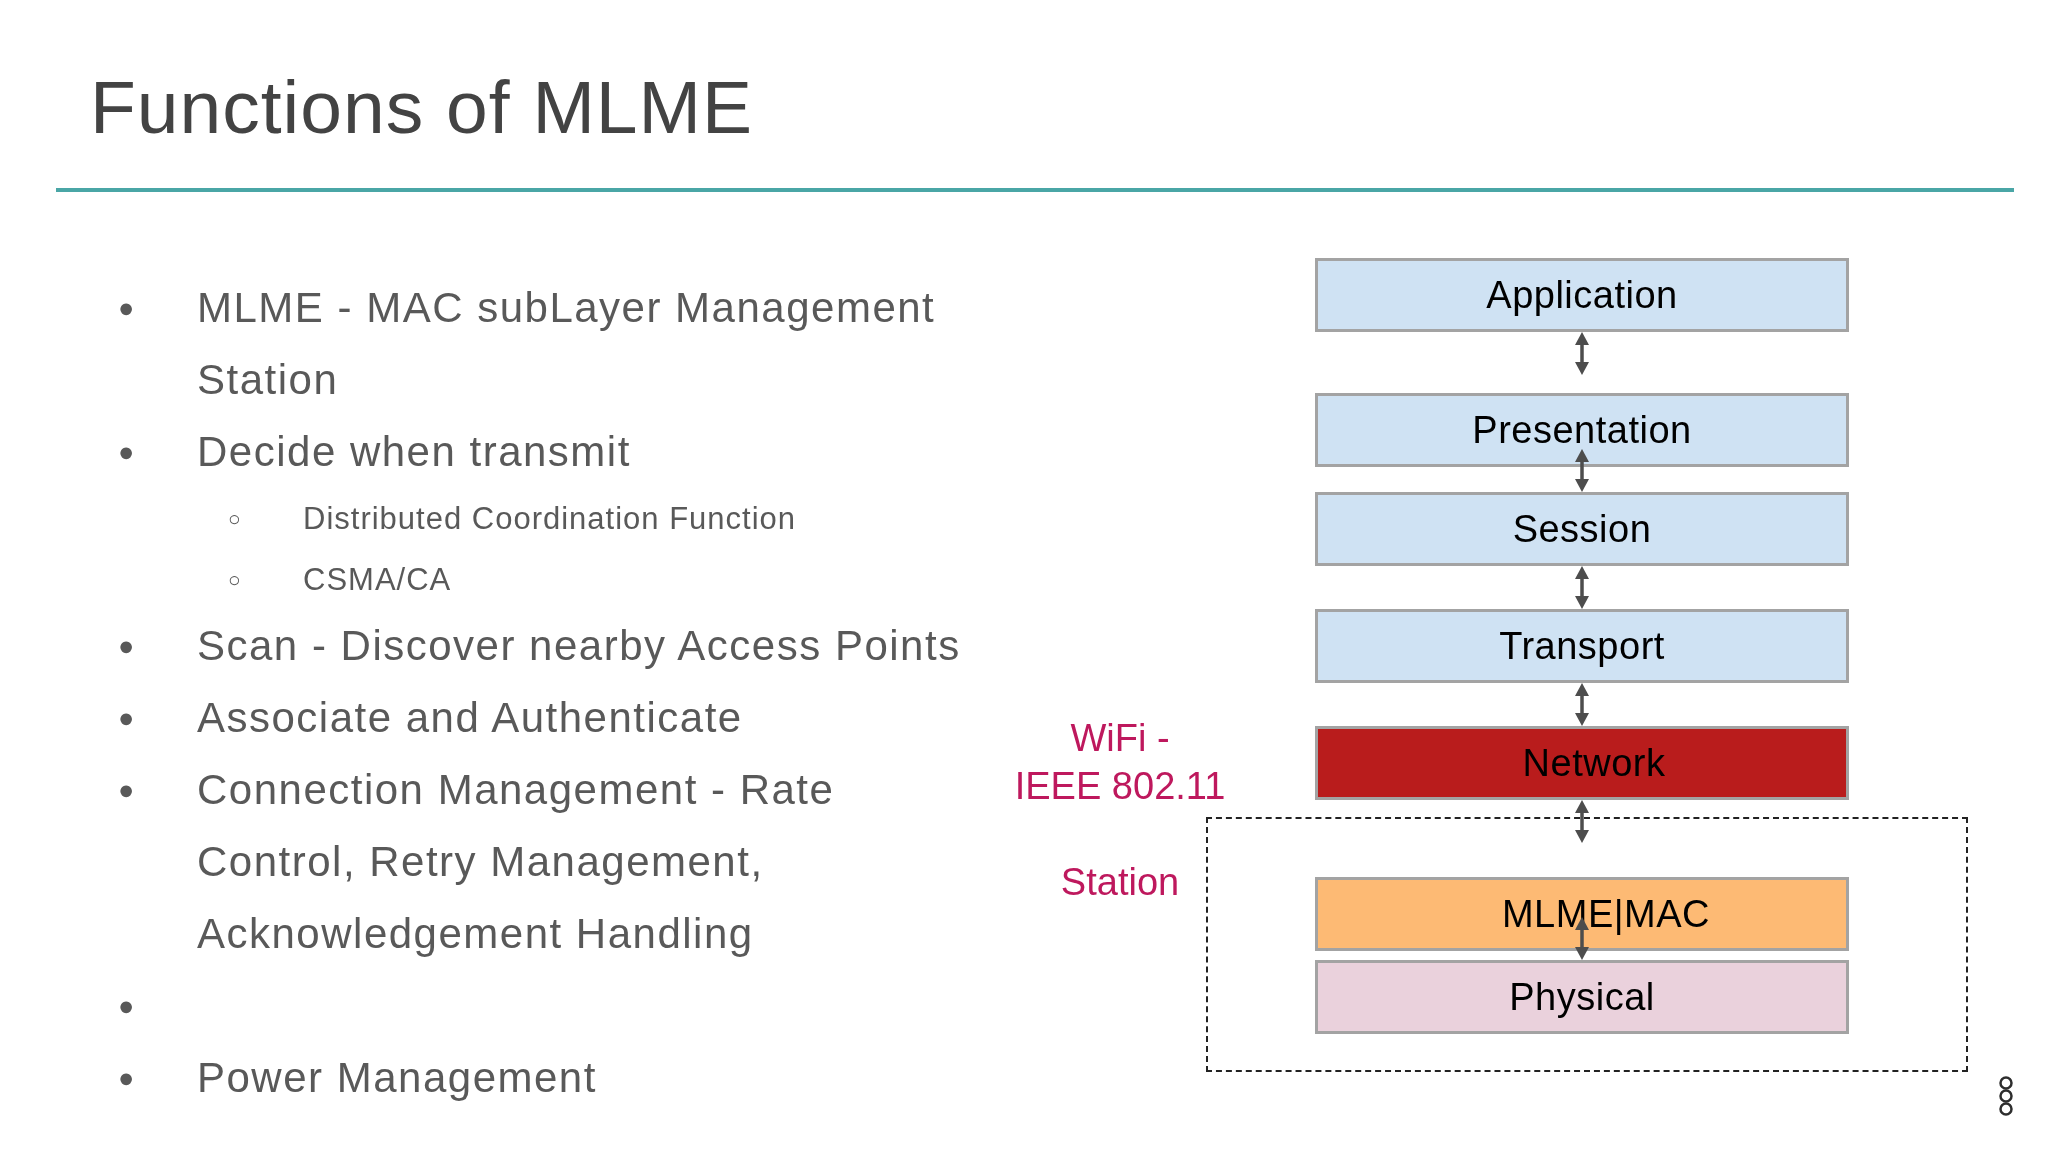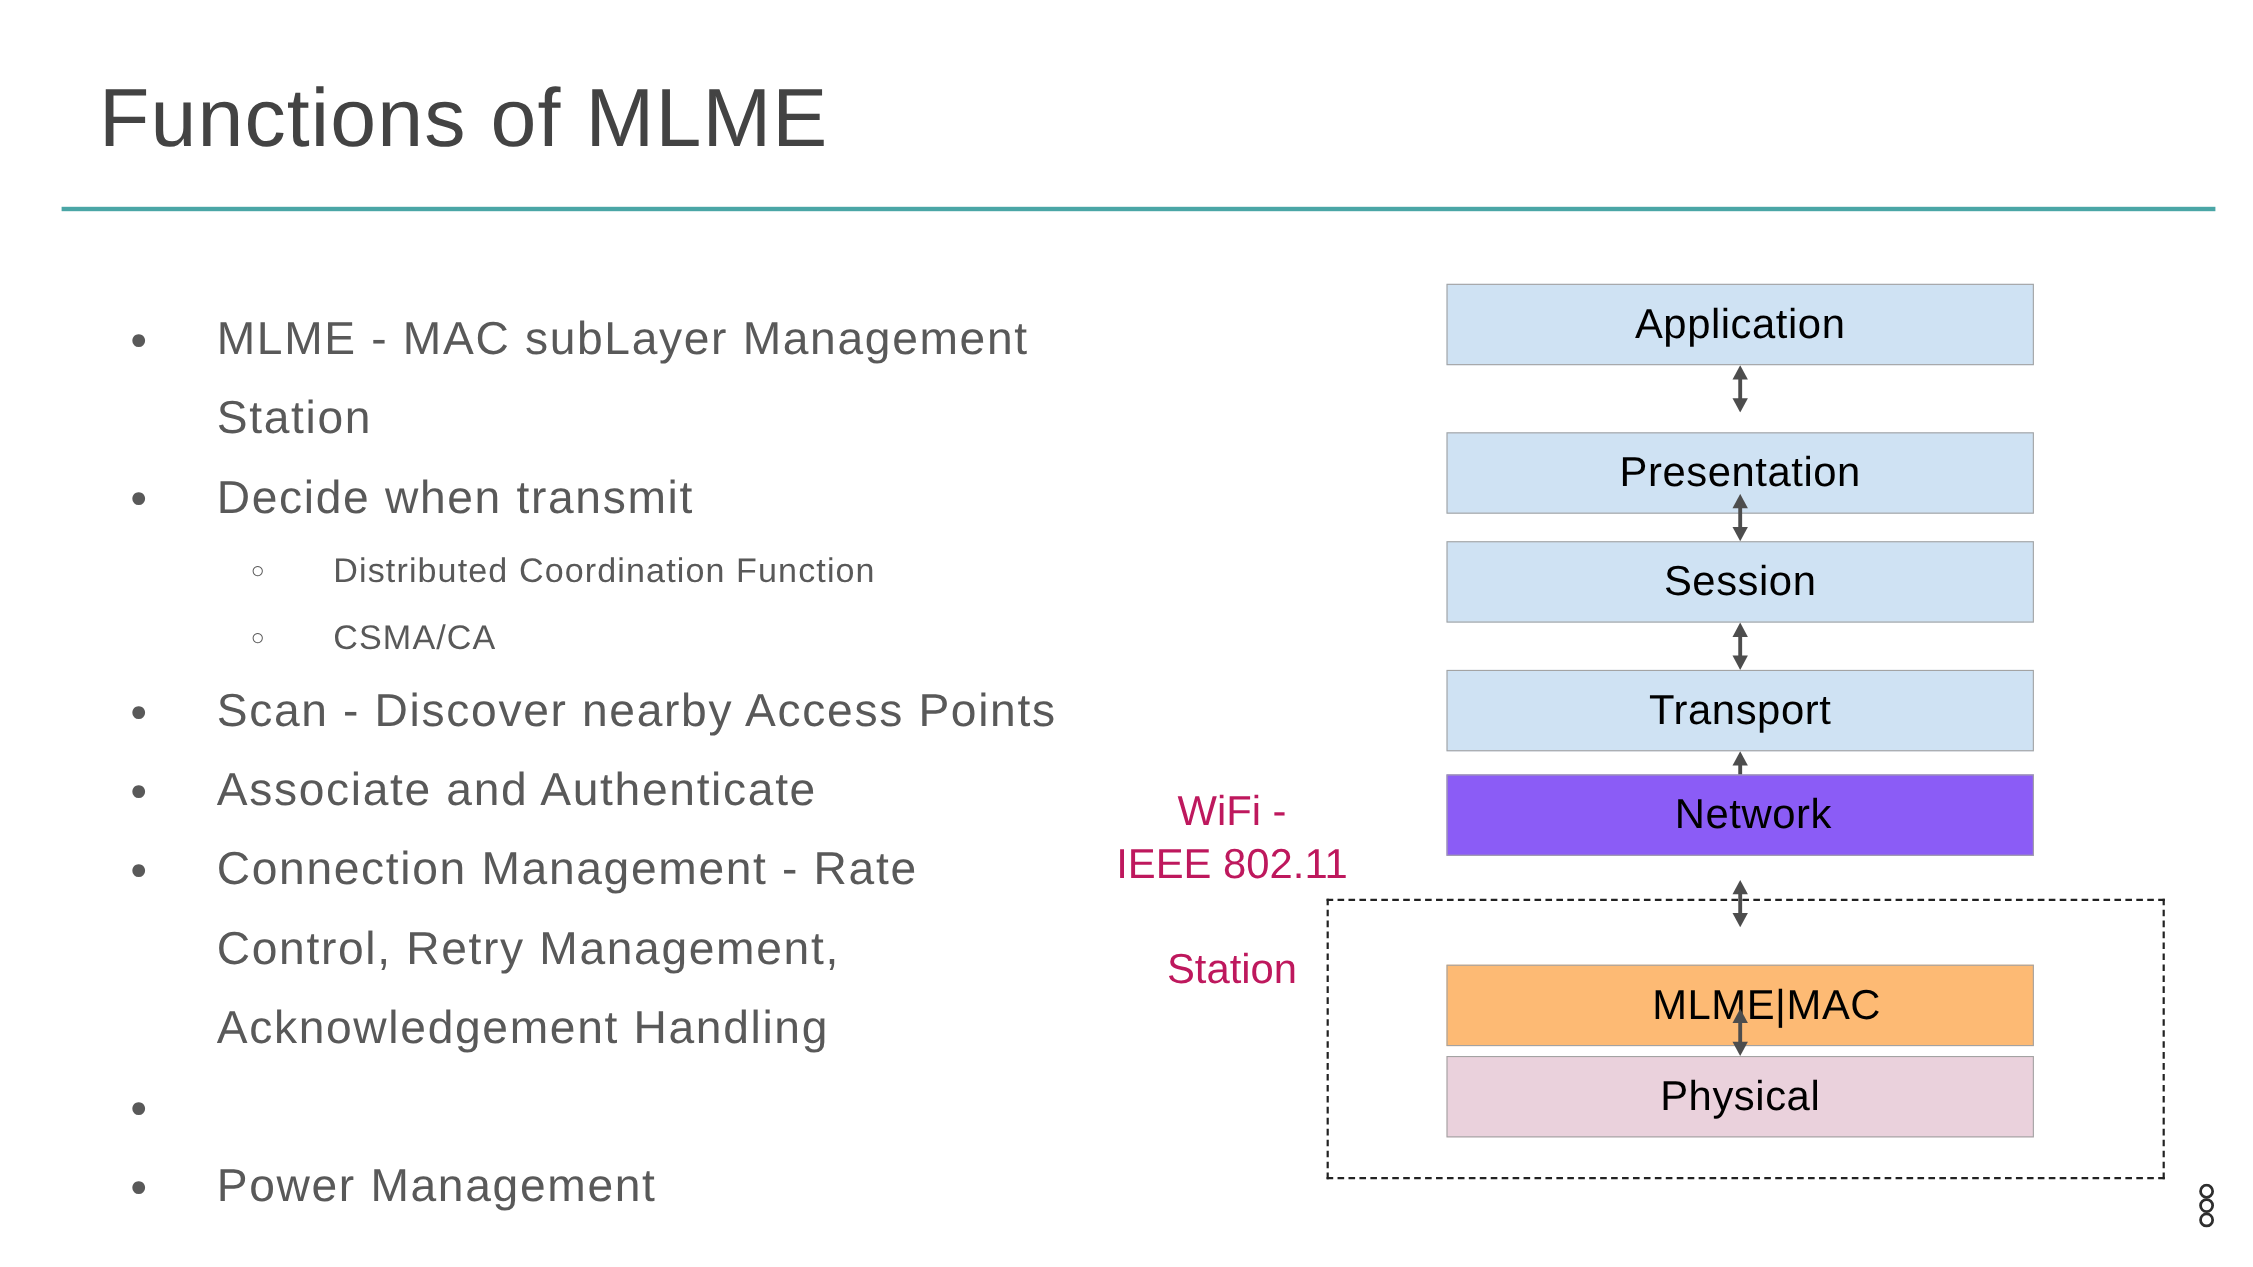--- a/index.html
+++ b/index.html
@@ -27,21 +27,21 @@
   .b-row.l1 { font-size:42px; line-height:72px; letter-spacing:1.5px; }
   .b-row.l2 { margin-left:110px; font-size:31px; line-height:61px; letter-spacing:1px; }
   .b-marker { flex:none; }
   .b-row.l1 .b-marker { width:79px; font-size:27px; }
   .b-row.l2 .b-marker { width:75px; font-size:21px; }
   .b-text div { white-space:nowrap; }
 
   
   .layer-box {
     position:absolute; left:1315px; width:534px; height:74px;
-    border:1px solid #a3a3a3; box-sizing:border-box;
+    border:3px solid #a3a3a3; box-sizing:border-box;
     display:flex; align-items:center; justify-content:center;
     font-size:38px; color:#000000; letter-spacing:0.5px;
   }
   .v-arrow { position:absolute; }
   .dashed-box {
     position:absolute; left:1206px; top:817px; width:762px; height:255px;
     border:2px dashed #222222; box-sizing:border-box;
   }
   .side-label {
     position:absolute; left:992px; width:256px;
@@ -142,21 +142,21 @@
         <polygon points="17,43 10,30 24,30" fill="#4d4d4d"></polygon>
       </svg>
       <div class="layer-box" style="top: 609px; background: rgb(207, 226, 243);">
         <span>Transport</span>
       </div>
       <svg class="v-arrow" width="34" height="43" viewBox="0 0 34 43" style="left: 1565px; top: 683px;">
         <line x1="17" y1="10" x2="17" y2="33" stroke="#4d4d4d" stroke-width="3.5"></line>
         <polygon points="17,0 10,13 24,13" fill="#4d4d4d"></polygon>
         <polygon points="17,43 10,30 24,30" fill="#4d4d4d"></polygon>
       </svg>
-      <div class="layer-box" style="top: 704px; background: #8b5cf6; padding-left: 24px;">
+      <div class="layer-box" style="top: 726px; background: #b91c1c; padding-left: 24px;">
         <span>Network</span>
       </div>
       <svg class="v-arrow" width="34" height="43" viewBox="0 0 34 43" style="left: 1565px; top: 800px;">
         <line x1="17" y1="10" x2="17" y2="33" stroke="#4d4d4d" stroke-width="3.5"></line>
         <polygon points="17,0 10,13 24,13" fill="#4d4d4d"></polygon>
         <polygon points="17,43 10,30 24,30" fill="#4d4d4d"></polygon>
       </svg>
       <div class="layer-box" style="top: 877px; background: #fdba74; padding-left: 48px;">
         <span>MLME|MAC</span>
       </div>

